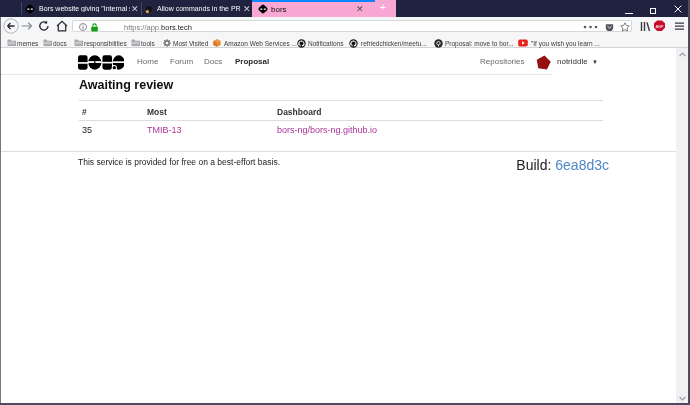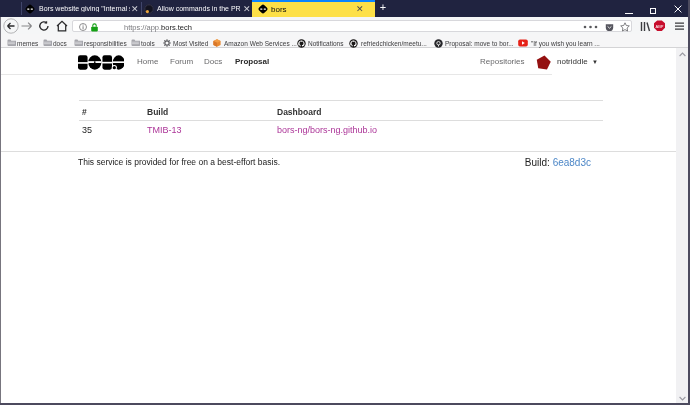--- a/index.html
+++ b/index.html
@@ -6,21 +6,21 @@
 html,body { width:690px; height:405px; overflow:hidden; }
 body { font-family:"Liberation Sans",sans-serif; background:#fff; position:relative; }
 .abs { position:absolute; }
 
 
 #tabbar { left:0; top:0; width:690px; height:17px; background:#202340; }
 .tabsep { position:absolute; top:2px; width:1px; height:13px; background:#41466b; }
 .tab { position:absolute; top:0; height:17px; }
 .tabtitle { position:absolute; top:4.5px; font-size:7px; color:#fbfbfd; white-space:nowrap; overflow:hidden; }
 .tabx { position:absolute; top:3.5px; font-size:9px; color:#cfcfd6; }
-#activetab { left:252px; top:0; width:123px; height:17px; background:#fde047; }
+#activetab { left:252px; top:0; width:144px; height:17px; background:#f9a8d4; }
 #activetab .stripe { position:absolute; left:0; top:0; width:123px; height:2px; background:#0a84ff; }
 .winbtn { position:absolute; top:0; height:17px; width:24px; color:#fafafc; text-align:center; }
 
 
 #navbar { left:0; top:17px; width:690px; height:17px; background:#f5f6f7; }
 #urlbar { position:absolute; left:72px; top:2.5px; width:560px; height:12.5px; background:#fff; border:1px solid #d8d8dc; border-radius:2px; }
 .urltext { position:absolute; left:29px; top:2.5px; font-size:7.5px; color:#7a7a7e; white-space:nowrap;padding-left:22px; }
 .urltext b { color:#1a1a1c; font-weight:normal; }
 
 
@@ -33,21 +33,21 @@
 #pghead { position:absolute; left:0; top:0; width:552px; height:27px; border-bottom:1px solid #e7e7e7; background:#fff; }
 .navlink { position:absolute; top:9px; font-size:8px; color:#69696b; white-space:nowrap; }
 #h2 { position:absolute; left:79px; top:29.5px; font-size:12.5px; font-weight:bold; color:#111; }
 table.main { position:absolute; left:79px; top:52px; width:524px; border-collapse:collapse; border-top:1px solid #ddd; font-size:9px; color:#222; }
 table.main th { text-align:left; font-weight:bold; color:#333; border-bottom:1px solid #ddd; padding:6px 4px 3px 4px; font-size:8.5px; }
 table.main td { padding:3.5px 4px; }
 table.main th:first-child, table.main td:first-child { padding-left:3px; }
 table.main a { color:#ac3598; text-decoration:none; }
 #foot { position:absolute; left:0; top:102.5px; width:676px; border-top:1px solid #ddd; }
 #foot .l { position:absolute; left:78px; top:5px; font-size:8.5px; color:#222; }
-#foot .r { position:absolute; right:85px; top:5px; font-size:10px; color:#222; }
+#foot .r { position:absolute; right:67px; top:5px; font-size:14px; color:#222; }
 #foot .r a { color:#4d87c7; text-decoration:none; }
 
 
 #sbar { left:676px; top:48px; width:12px; height:357px; background:#f1f1f3; }
 #sthumb { position:absolute; left:1px; top:10px; width:10px; height:337px; background:#f1f1f3; }
 #brd-r { left:688px; top:0; width:2px; height:405px; background:#4c4a5e; z-index:60; }
 #brd-b { left:0; top:403px; width:690px; height:2px; background:#4c4a5e; z-index:60; }
 #brd-l { left:0; top:17px; width:1px; height:388px; background:#77757e; z-index:60; }
 </style>
 </head>
@@ -221,30 +221,31 @@
     <div class="navlink" style="left:170px;">Forum</div>
     <div class="navlink" style="left:204px;">Docs</div>
     <div class="navlink" style="left:235px;color:#2a2a2a;font-weight:bold;">Proposal</div>
     <div class="navlink" style="left:480px;">Repositories</div>
     <svg class="abs" style="left:535.5px;top:7px" width="15" height="15" viewBox="0 0 14 14">
         <path d="M7 0.5L13.6 5.3 11.1 13H2.9L0.4 5.3z" fill="#941111" transform="rotate(8 7 7)"></path>
       </svg>
     <div class="navlink" style="left:557px;color:#333;">notriddle</div>
     <div class="navlink" style="left:592px;color:#333;font-size:6px;top:11px;">▼</div>
   </div>
+  <div id="h2">Awaiting review</div>
   <table class="main">
     <colgroup>
         <col style="width:64px">
         <col style="width:130px">
         <col>
       </colgroup>
     <tbody>
         <tr>
           <th>#</th>
-          <th>Build</th>
+          <th>Most</th>
           <th>Dashboard</th>
         </tr>
     <tr>
           <td>35</td>
           <td><a>TMIB-13</a></td>
           <td><a>bors-ng/bors-ng.github.io</a></td>
         </tr>
   </tbody>
     </table>
   <div id="foot">

